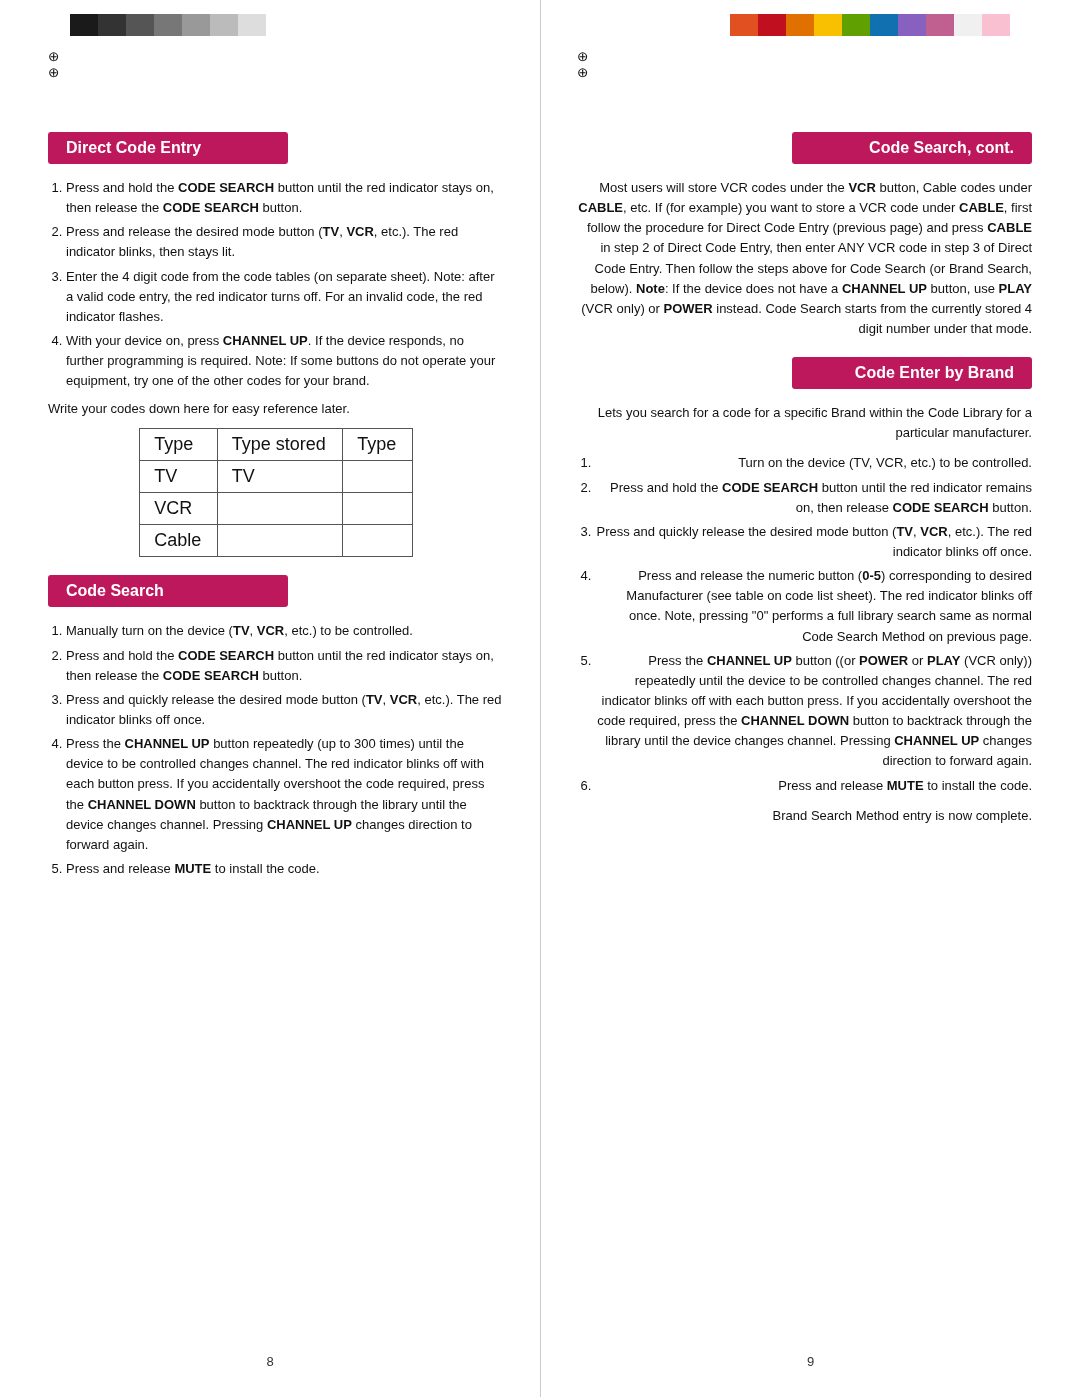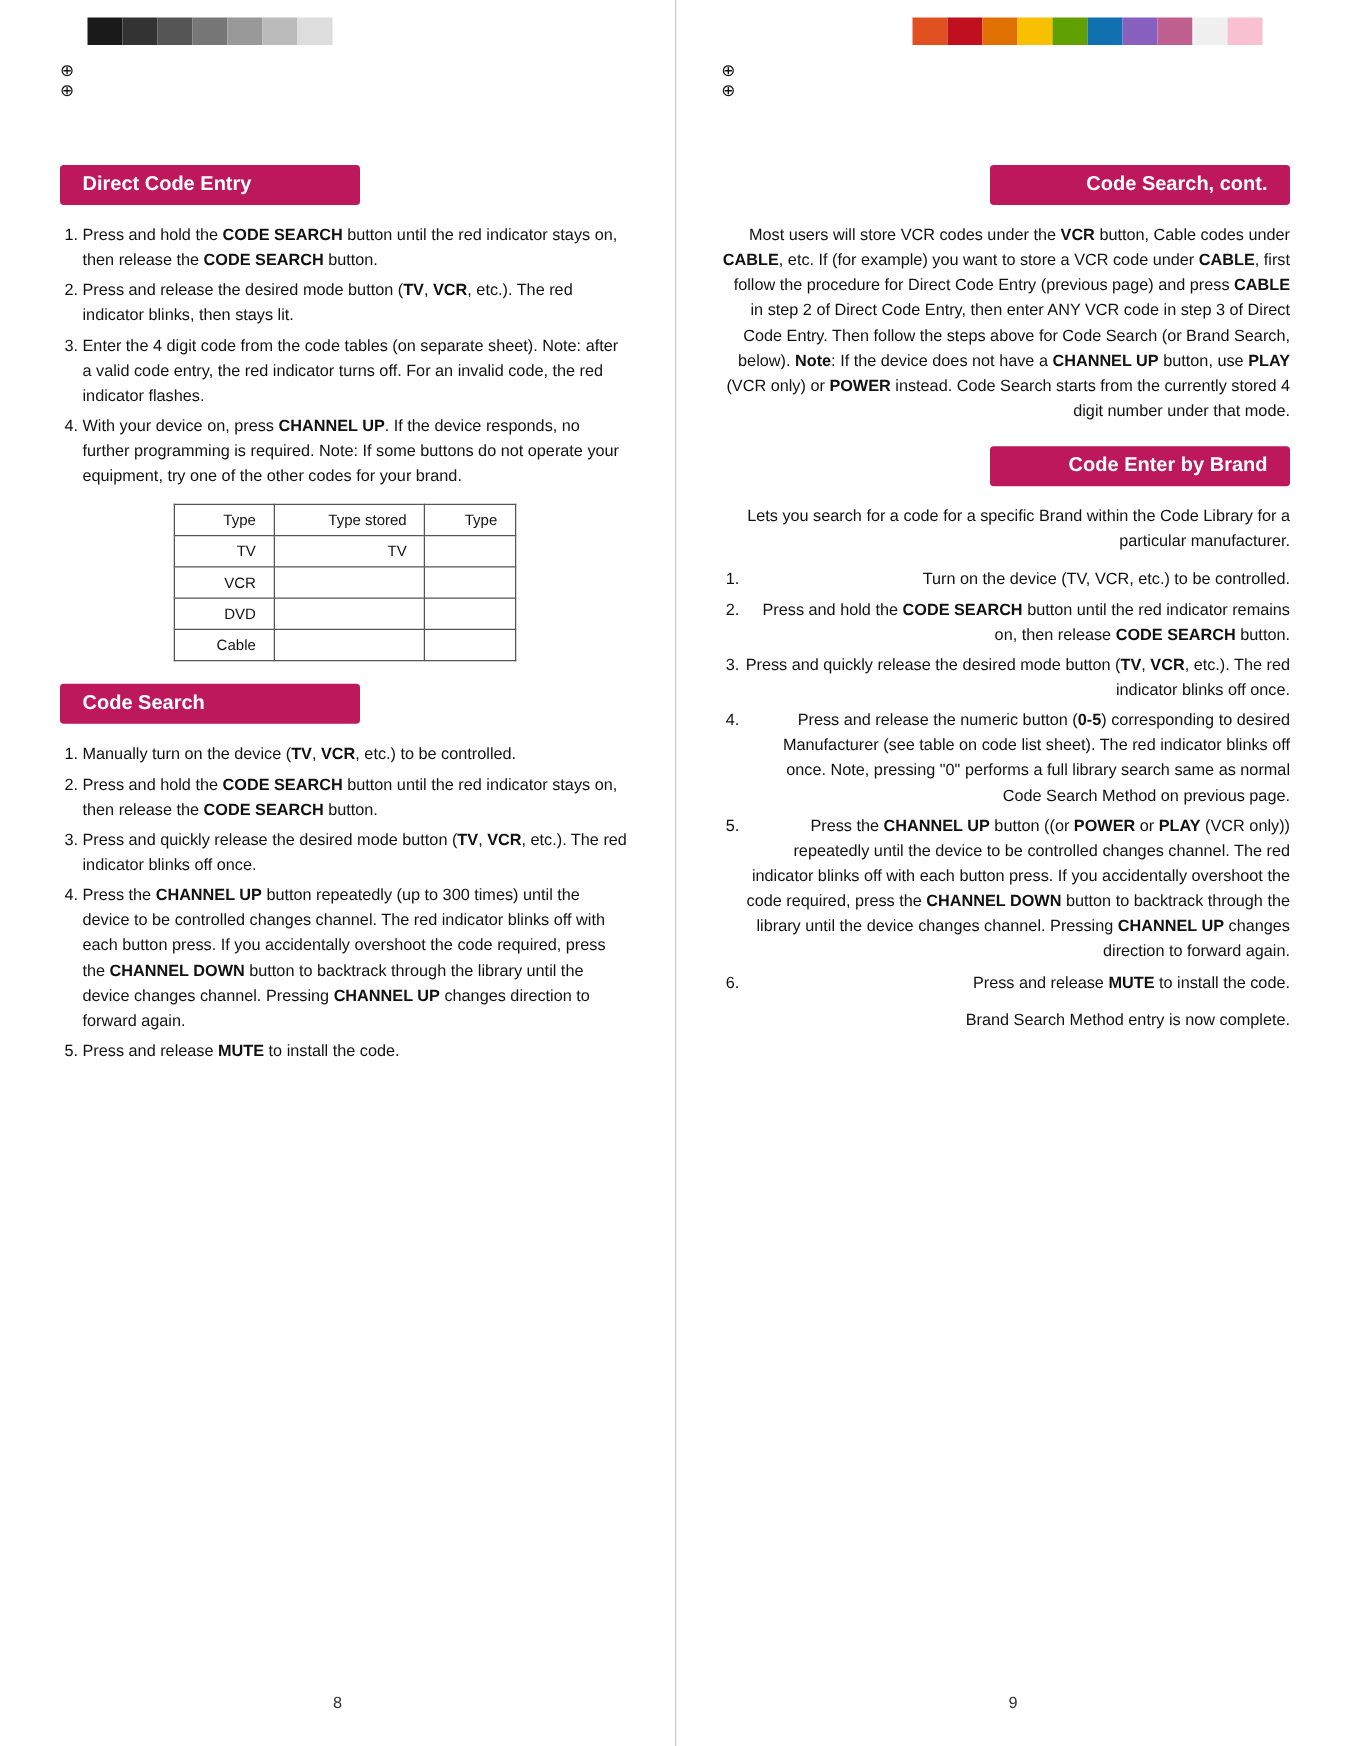--- a/index.html
+++ b/index.html
@@ -90,22 +90,22 @@
 
     
     .code-table {
       border-collapse: collapse;
       margin: 12px auto;
       width: 60%;
     }
     .code-table th, .code-table td {
       border: 1px solid #555;
       padding: 5px 14px;
-      font-size: 12px;
-      text-align: right;
+      font-size: 18px;
+      text-align: left;
     }
     .code-table th {
       font-weight: normal;
       background: #fff;
     }
 
     
     .page-number {
       position: absolute;
       bottom: 28px;
@@ -143,41 +143,37 @@
     <div style="margin-top: 52px;">
 
       <div class="section-gap">
         <div class="section-header">Direct Code Entry</div>
         <ol>
           <li>Press and hold the <b>CODE SEARCH</b> button until the red indicator stays on, then release the <b>CODE SEARCH</b> button.</li>
           <li>Press and release the desired mode button (<b>TV</b>, <b>VCR</b>, etc.). The red indicator blinks, then stays lit.</li>
           <li>Enter the 4 digit code from the code tables (on separate sheet). Note: after a valid code entry, the red indicator turns off. For an invalid code, the red indicator flashes.</li>
           <li>With your device on, press <b>CHANNEL UP</b>. If the device responds, no further programming is required. Note: If some buttons do not operate your equipment, try one of the other codes for your brand.</li>
         </ol>
+        <p class="write-text">Write your codes down here for easy reference later.</p>
 
         
         <table class="code-table">
           <tbody>
               <tr>
             <th>Type</th>
             <th>Type stored</th>
             <th>Type</th>
           </tr>
           <tr>
             <td>TV</td>
                 <td>TV</td>
                 <td></td>
           </tr>
           <tr>
             <td>VCR</td>
-                <td></td>
-                <td></td>
-          </tr>
-          <tr>
-            <td>DVD</td>
                 <td></td>
                 <td></td>
           </tr>
           <tr>
             <td>Cable</td>
                 <td></td>
                 <td></td>
           </tr>
         </tbody>
           </table>

